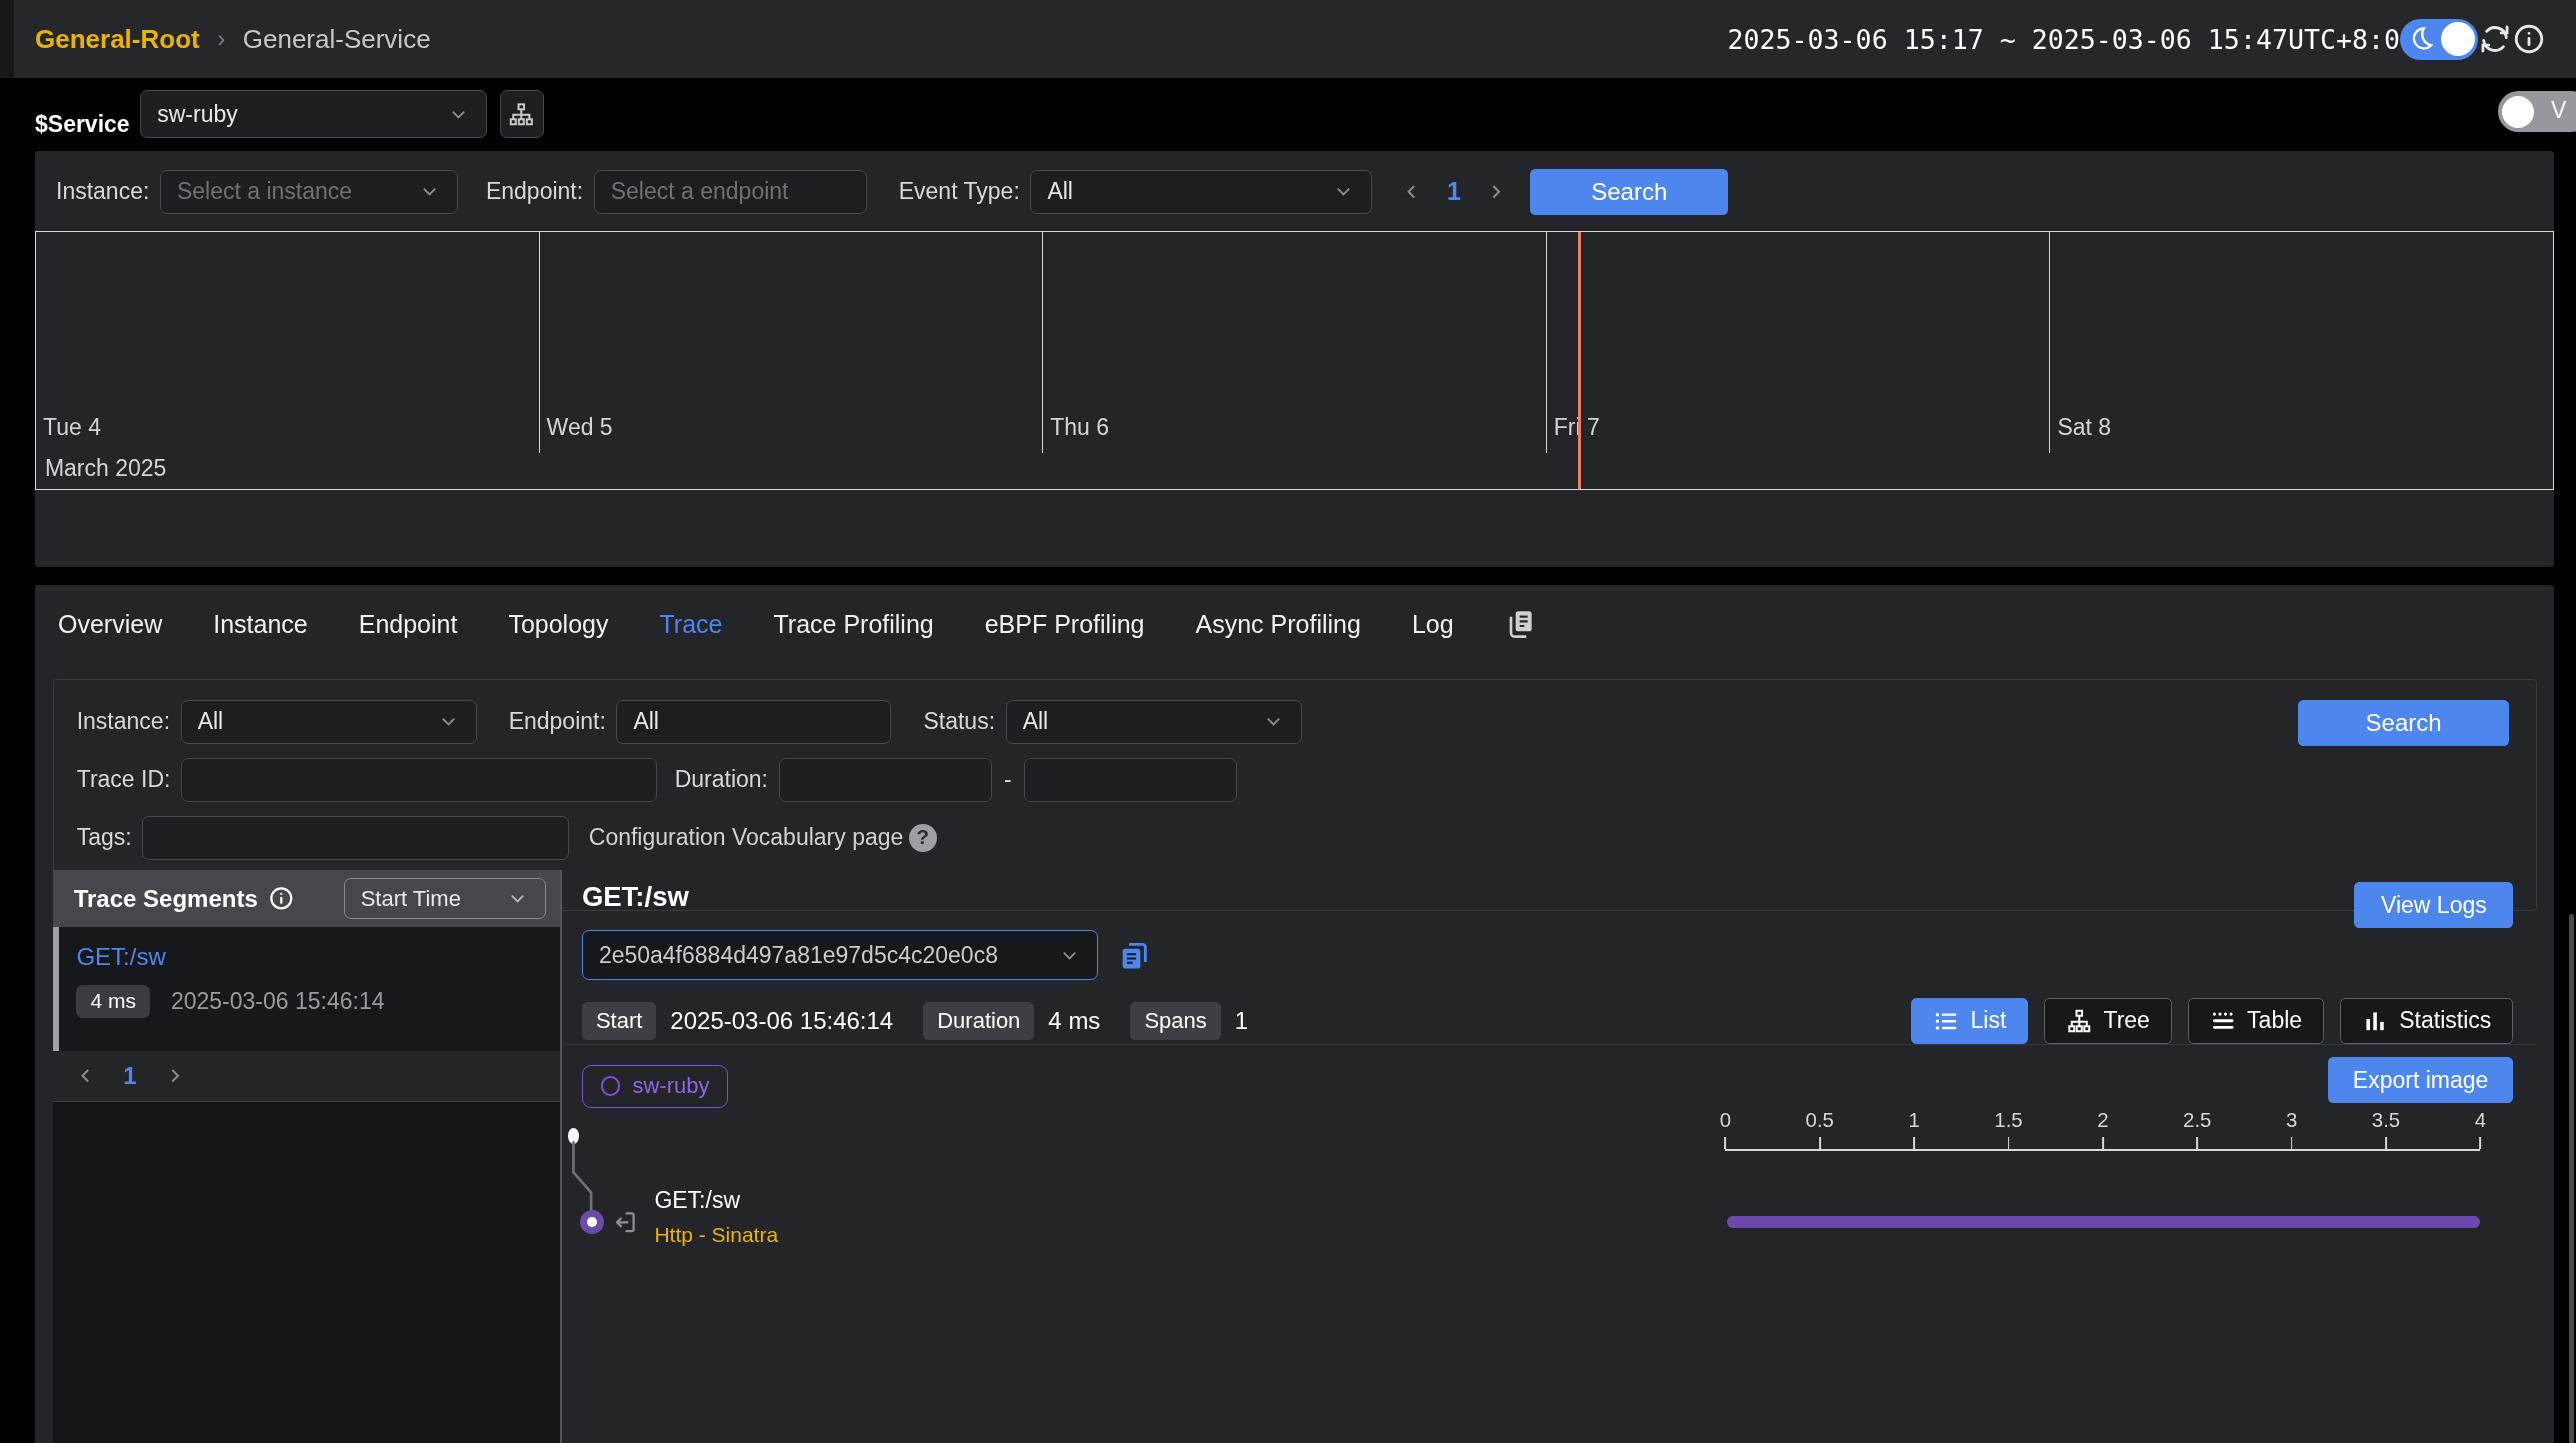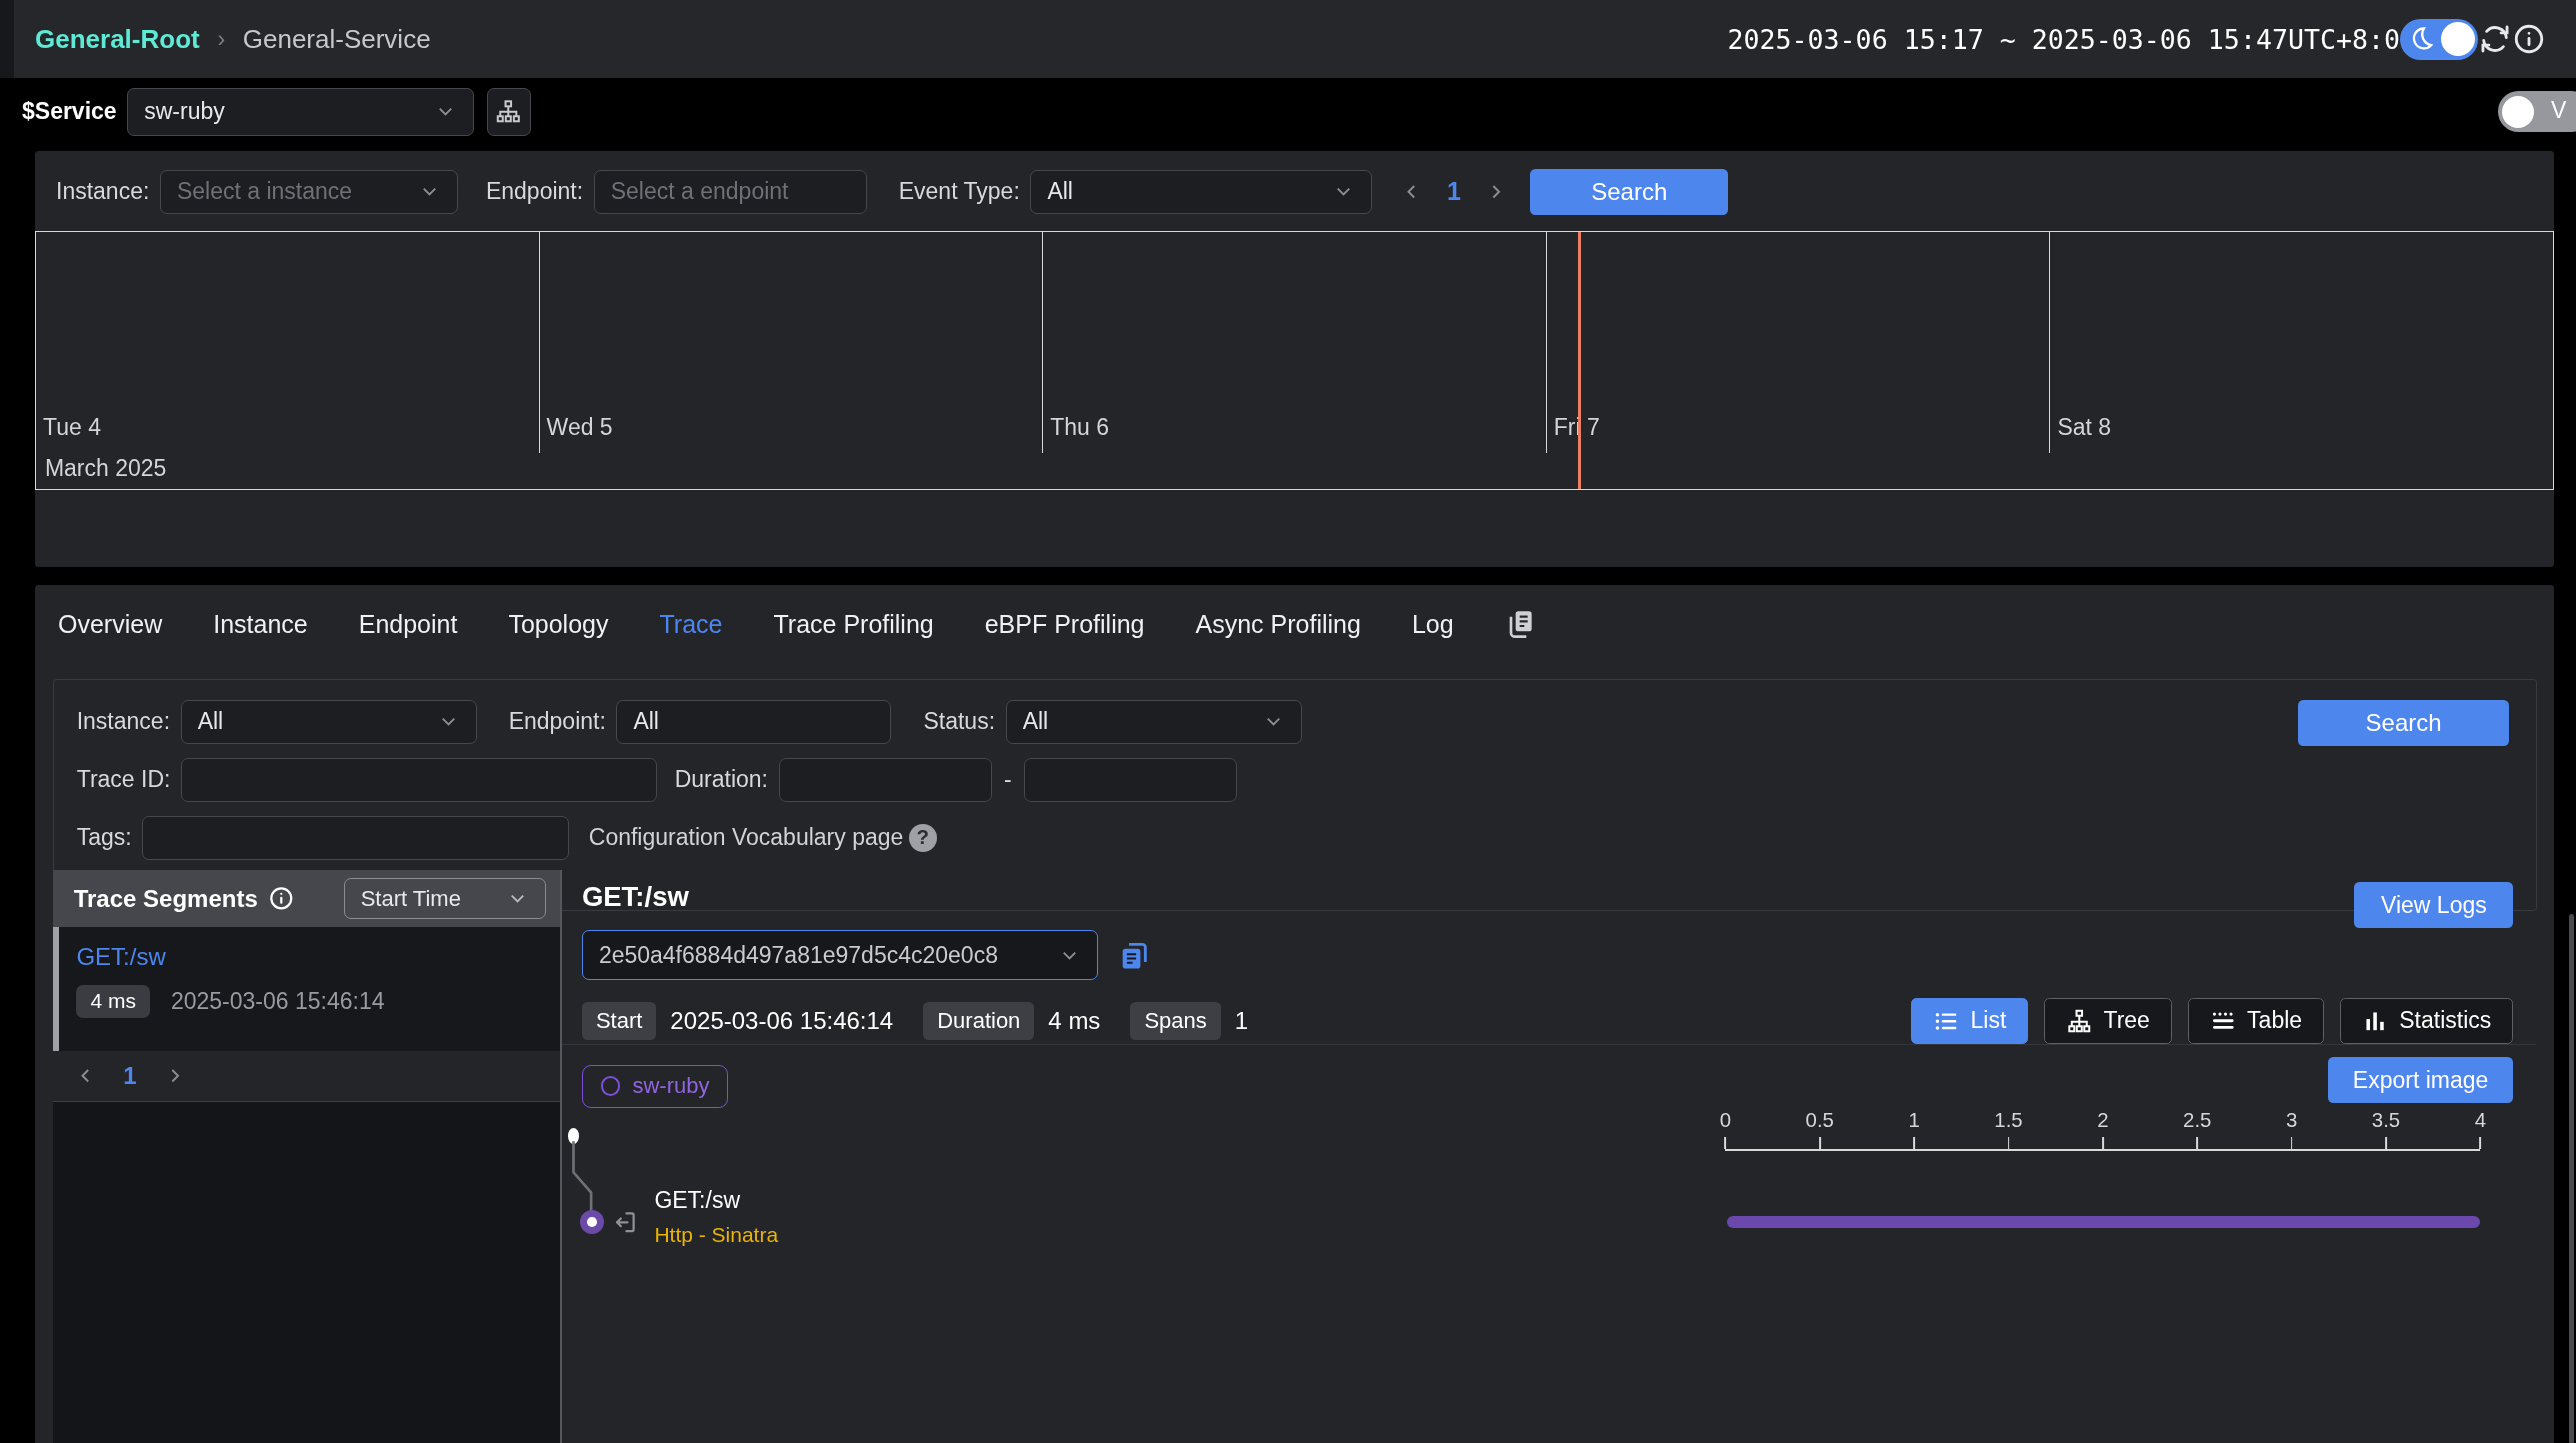--- a/index.html
+++ b/index.html
@@ -3,32 +3,32 @@
 <meta charset="utf-8">
 <style>
   * { margin:0; padding:0; box-sizing:border-box; }
   body { background:#000; font-family:"Liberation Sans", sans-serif; }
   #screen { position:relative; width:2576px; height:1444px; background:#000; overflow:hidden; color:#e7e8ea; }
 
   
   .top-header { position:absolute; left:0; top:0; width:100%; height:78px; background:#26272b; display:flex; align-items:center; padding:0 30px 0 35px; }
   .edge-strip { position:absolute; left:0; top:0; width:14px; height:78px; background:#17181b; }
   .breadcrumb { display:flex; align-items:center; gap:17.7px; font-size:26px; }
-  .crumb-root { font-weight:bold; color:#5eead4; }
+  .crumb-root { font-weight:bold; color:#eab308; }
   .crumb-sep  { color:#7c7d82; font-size:23px; }
   .crumb-cur  { color:#c7c8cc; }
   .header-right { margin-left:auto; display:flex; align-items:center; }
   .time-range, .tz { font-family:"DejaVu Sans Mono", monospace; font-size:26.6px; color:#fff; }
   .theme-toggle { width:78px; height:41px; border-radius:20.4px; background:#4d86ec; position:relative; flex-shrink:0; }
   .theme-toggle .moon { position:absolute; left:7px; top:6.2px; width:28px; height:28px; }
   .theme-toggle .knob { position:absolute; right:3.5px; top:3.5px; width:34px; height:34px; border-radius:50%; background:#fff; }
   .hicon { width:34px; height:34px; }
 
   
-  .service-row { position:absolute; left:0; top:85px; width:100%; height:53px; display:flex; align-items:center; padding-left:22px; }
+  .service-row { position:absolute; left:0; top:85px; width:100%; height:53px; display:flex; align-items:flex-end; padding-left:35px; }
   .service-label { font-weight:bold; font-size:23px; color:#fff; }
   .select { background:#1d1e22; border:1.8px solid #47484d; border-radius:7px; display:flex; align-items:center; padding:0 16px; color:#e7e8ea; font-size:23px; }
   .select .chev { margin-left:auto; width:23px; height:23px; }
   .service-select { margin-left:10.6px; width:347px; height:48px; }
   .topo-btn { margin-left:12.4px; width:44px; height:48px; border:1.8px solid #47484d; border-radius:7px; background:#1d1e22; display:flex; align-items:center; justify-content:center; }
   .version-toggle { position:absolute; right:-16px; top:6.2px; width:94px; height:41px; border-radius:20.4px; background:#97989d; }
   .version-toggle .knob { position:absolute; left:4.4px; top:4.4px; width:32px; height:32px; border-radius:50%; background:#fff; }
   .version-toggle .vlabel { position:absolute; left:53px; top:6.2px; color:#fff; font-size:23px; }
 
   

